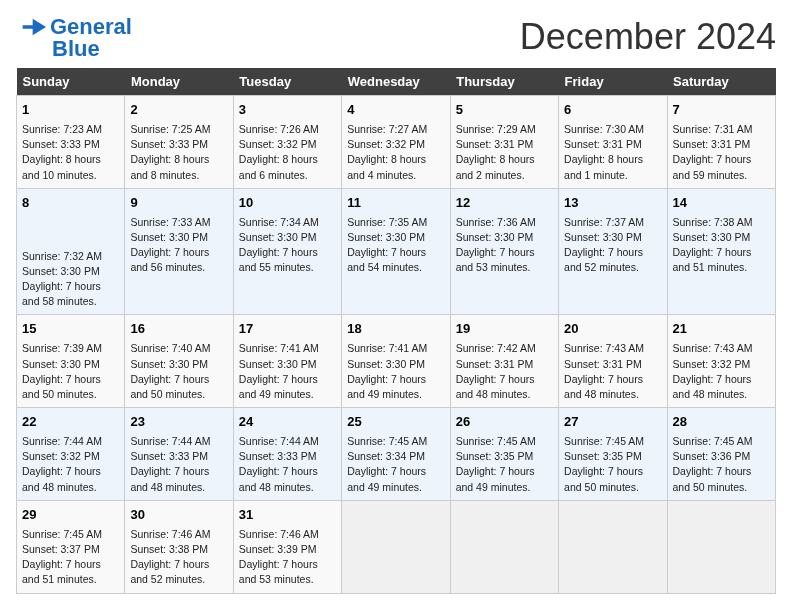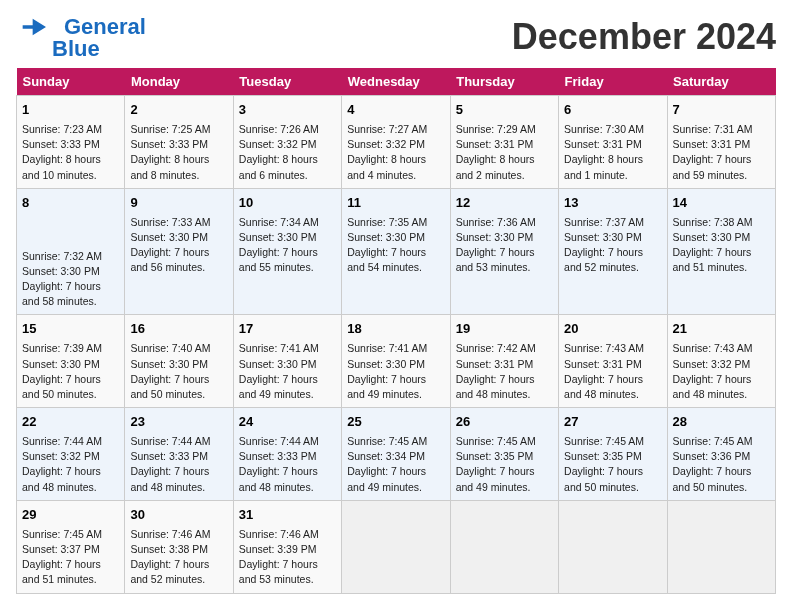--- a/index.html
+++ b/index.html
@@ -29,42 +29,42 @@
     }
     .logo-text span.blue { color: #1a6bbf; }
     .logo-icon {
       width: 30px;
       height: 20px;
       display: inline-block;
     }
     .logo-row {
       display: flex;
       align-items: center;
-      gap: 18px;
+      gap: 4px;
     }
     .title-area {
       text-align: right;
     }
     .main-title {
       font-size: 36px;
-      font-weight: bold;
+      font-weight: normal;
       color: #333;
       margin-left: 24px;
     }
     .subtitle {
       font-size: 16px;
       color: #555;
     }
     table {
       width: 100%;
       border-collapse: collapse;
       font-size: 11px;
     }
     thead tr th {
-      background-color: #be185d;
+      background-color: #404040;
       color: #fff;
       text-align: left;
       padding: 6px 6px;
       font-size: 13px;
       font-weight: bold;
     }
     tbody tr td {
       vertical-align: top;
       padding: 5px 5px;
       border: 1px solid #ccc;

